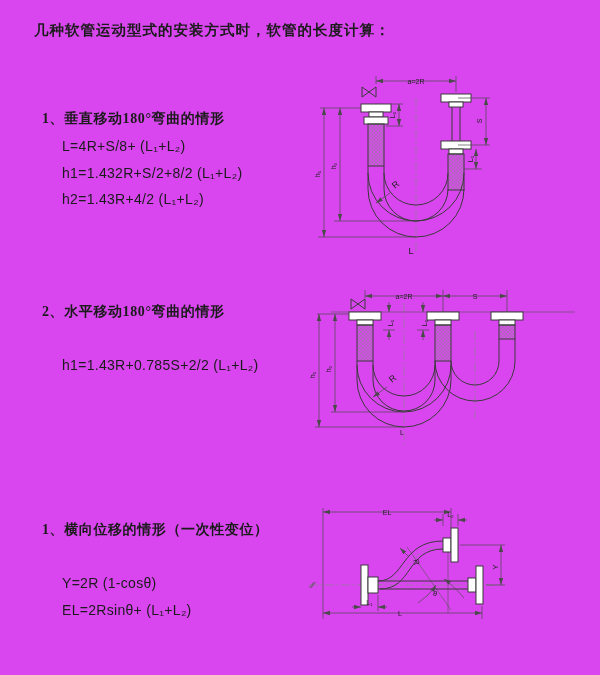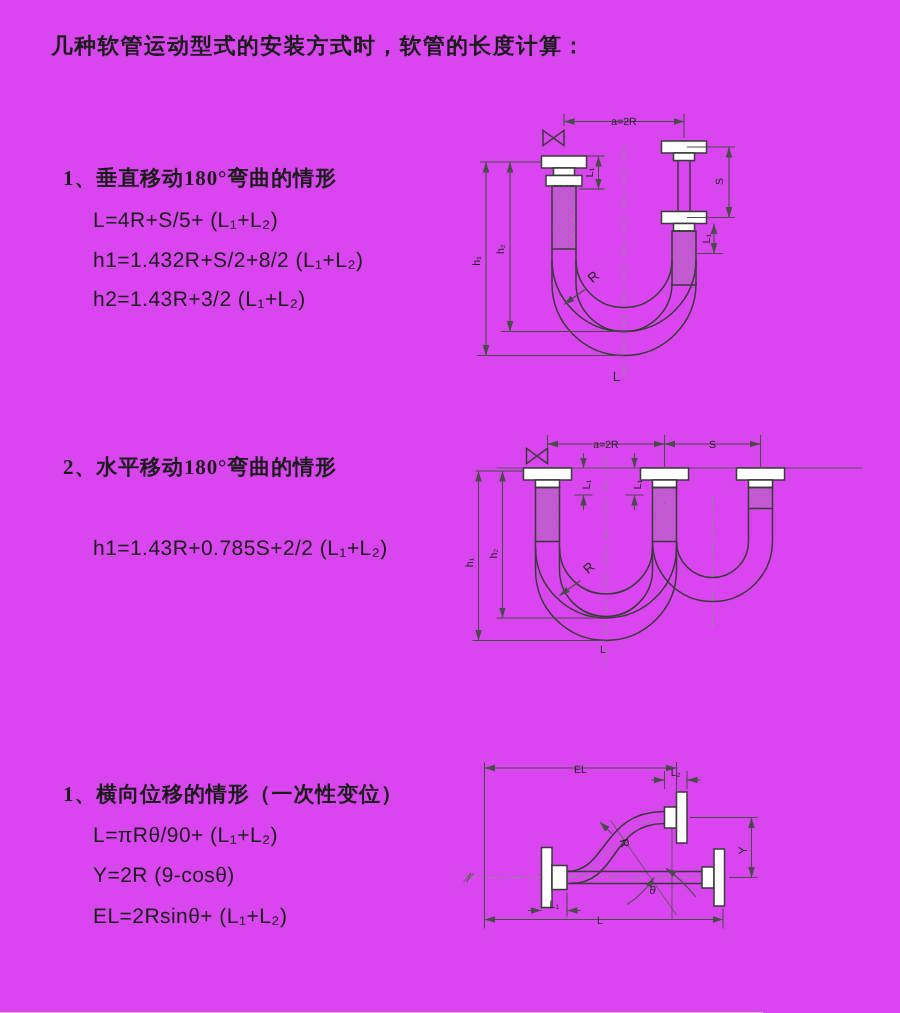--- a/index.html
+++ b/index.html
@@ -19,30 +19,29 @@
   .tiny{font-size:6px;}
 </style>
 </head>
 <body>
 
 <div class="canvas">
 
   <div class="title">几种软管运动型式的安装方式时，软管的长度计算：</div>
 
   <div class="sec-heading" style="top:110px">1、垂直移动180°弯曲的情形</div>
-  <div class="formula" style="top:138px">L=4R+S/5+ (L₁+L₂)</div>
+  <div class="formula" style="top:138px">L=4R+S/8+ (L₁+L₂)</div>
   <div class="formula" style="top:165px">h1=1.432R+S/2+8/2 (L₁+L₂)</div>
-  <div class="formula" style="top:191px">h2=1.43R+3/2 (L₁+L₂)</div>
+  <div class="formula" style="top:191px">h2=1.43R+4/2 (L₁+L₂)</div>
 
   <div class="sec-heading" style="top:303px">2、水平移动180°弯曲的情形</div>
   <div class="formula" style="top:357px">h1=1.43R+0.785S+2/2 (L₁+L₂)</div>
 
   <div class="sec-heading" style="top:521px">1、横向位移的情形（一次性变位）</div>
-  <div class="formula" style="top:548px">L=πRθ/90+ (L₁+L₂)</div>
-  <div class="formula" style="top:575px">Y=2R (9-cosθ)</div>
+  <div class="formula" style="top:575px">Y=2R (1-cosθ)</div>
   <div class="formula" style="top:602px">EL=2Rsinθ+ (L₁+L₂)</div>
 
   <svg class="diag" style="left:306px;top:68px" width="280" height="190" viewBox="0 0 280 190">
     <defs>
       <marker id="a1" markerWidth="8" markerHeight="7" refX="7" refY="3" orient="auto-start-reverse" markerUnits="userSpaceOnUse">
         <path d="M0,0.8L7,3L0,5.2Z" fill="#4a4a4a"></path>
       </marker>
       <pattern id="b1" width="3.5" height="3.5" patternUnits="userSpaceOnUse">
         <path d="M0,3.5L3.5,0M0,0L3.5,3.5" stroke="#8a8a8a" stroke-width="0.5"></path>
       </pattern>

